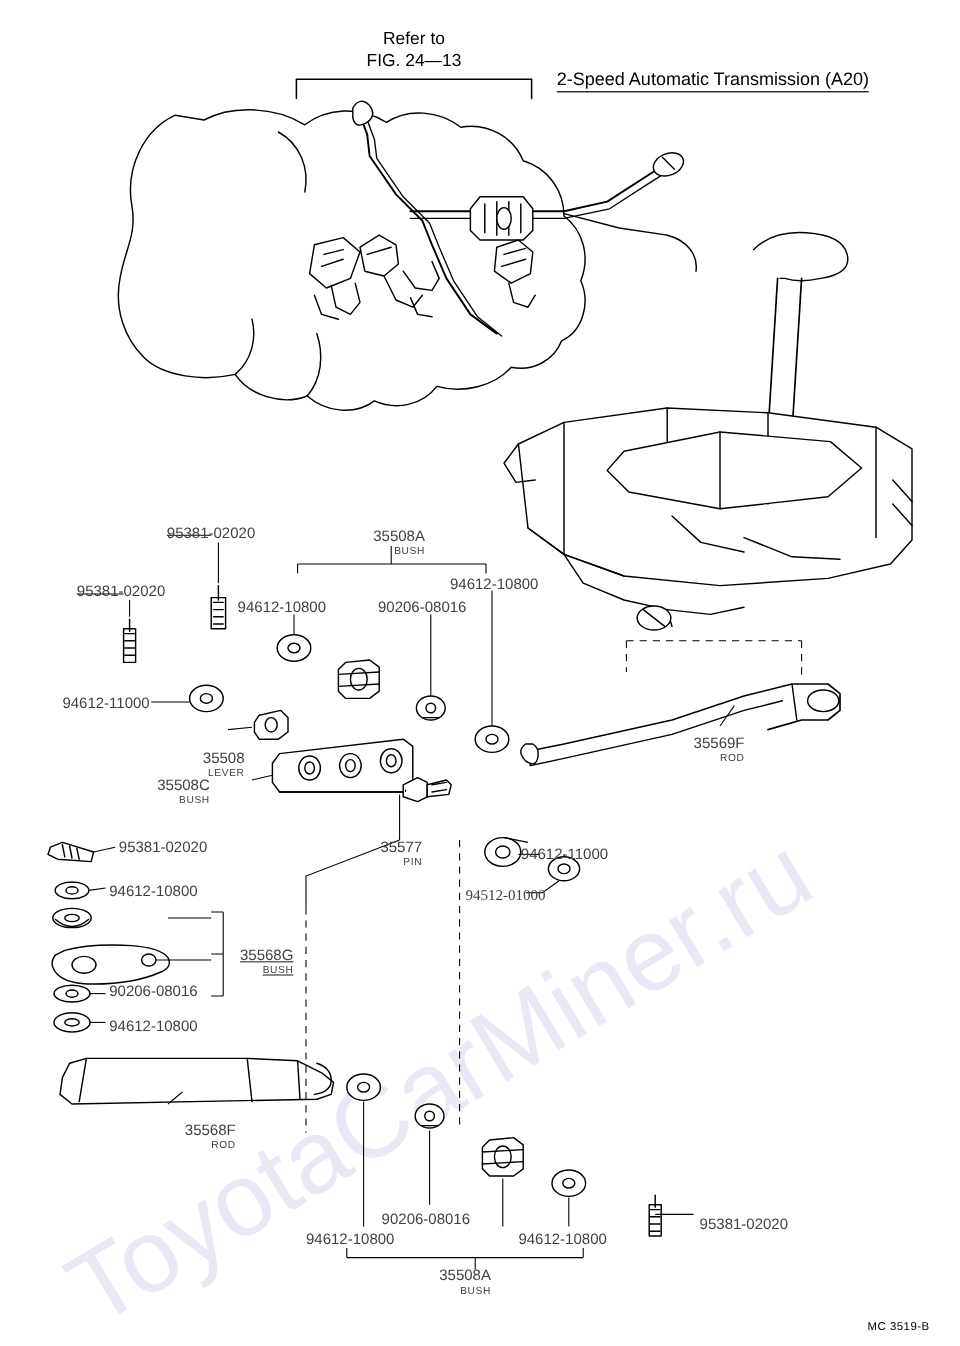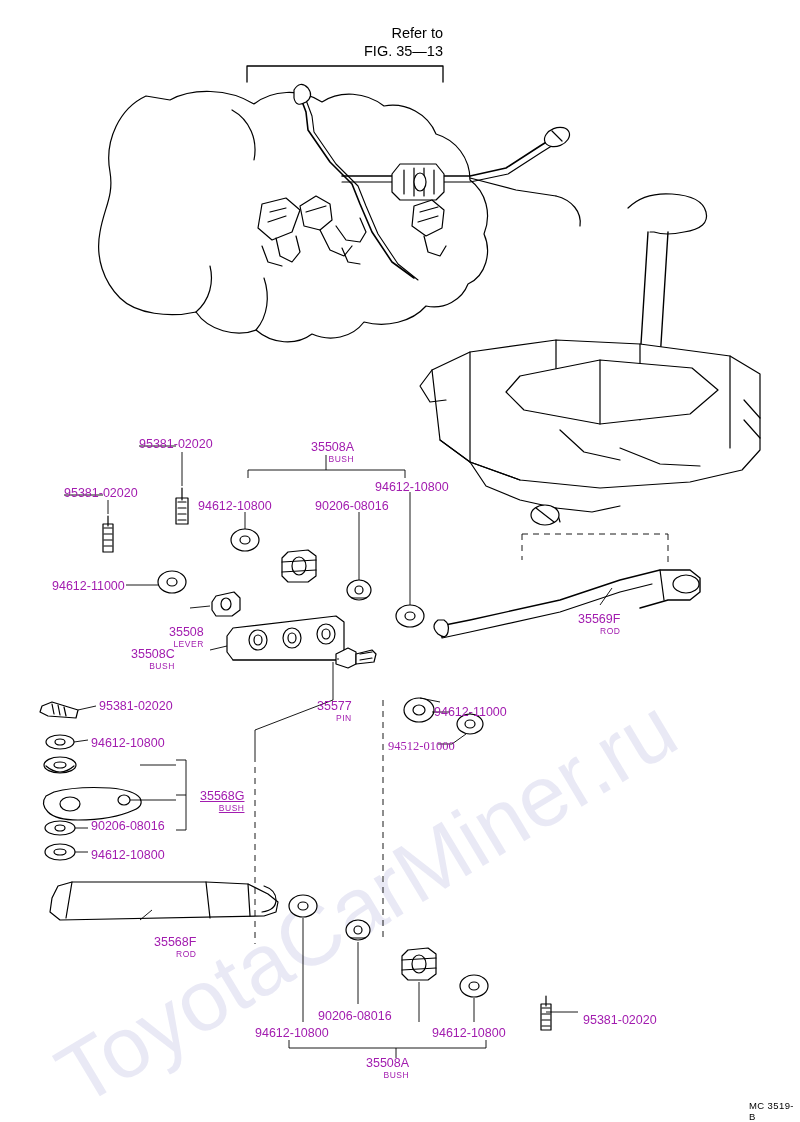--- a/index.html
+++ b/index.html
@@ -14,36 +14,36 @@
     background: #ffffff;
     overflow: hidden;
     font-family: "Liberation Sans", sans-serif;
     color: #000000;
   }
   .lbl {
     position: absolute;
     font-family: "Liberation Sans", sans-serif;
     font-size: 12.5px;
     line-height: 13px;
-    color: #a21caf;
+    color: #404040;
     white-space: nowrap;
   }
   .lbl .sub {
     display: block;
     font-size: 8.5px;
     letter-spacing: 0.5px;
     line-height: 10px;
     text-align: right;
   }
   .lbl.ctr { text-align: center; }
   .title-note {
     position: absolute;
     font-size: 14.5px;
     line-height: 18px;
-    text-align: right;
+    text-align: center;
   }
   .head-title {
     position: absolute;
     font-size: 15px;
     border-bottom: 1.4px solid #000;
     padding-bottom: 1px;
     white-space: nowrap;
   }
   .code {
     position: absolute;
@@ -291,23 +291,24 @@
       <path d="M383 700 L383 940" stroke-dasharray="6 5"></path>
       <path d="M255 756 L255 944" stroke-dasharray="6 5"></path>
       <path d="M668 534 L668 566" stroke-dasharray="6 5"></path>
       <path d="M522 534 L668 534" stroke-dasharray="6 5"></path>
       <path d="M522 534 L522 560" stroke-dasharray="6 5"></path>
     </g>
   </svg>
 
   <div class="title-note" style="left:247px; top:24px; width:196px;">
     <span>Refer to</span><br>
-    <span>FIG. 35—13</span>
+    <span>FIG. 24—13</span>
   </div>
 
+  <div class="head-title" style="left:464px; top:58px;">2-Speed Automatic Transmission (A20)</div>
 
   <div id="labels">
       <div class="lbl ctr" style="left: 139px; top: 438px;"><span>95381-02020</span></div>
       <div class="lbl ctr" style="left: 311px; top: 441px;"><span>35508A</span><span class="sub">BUSH</span></div>
       <div class="lbl ctr" style="left: 64px; top: 487px;"><span>95381-02020</span></div>
       <div class="lbl ctr" style="left: 375px; top: 481px;"><span>94612-10800</span></div>
       <div class="lbl ctr" style="left: 198px; top: 500px;"><span>94612-10800</span></div>
       <div class="lbl ctr" style="left: 315px; top: 500px;"><span>90206-08016</span></div>
       <div class="lbl ctr" style="left: 52px; top: 580px;"><span>94612-11000</span></div>
       <div class="lbl ctr" style="left: 131px; top: 648px;"><span>35508C</span><span class="sub">BUSH</span></div>
@@ -322,15 +323,15 @@
       <div class="lbl ctr" style="left: 91px; top: 820px;"><span>90206-08016</span></div>
       <div class="lbl ctr" style="left: 91px; top: 849px;"><span>94612-10800</span></div>
       <div class="lbl ctr" style="left: 130px; top: 936px; margin-left: 24px;"><span>35568F</span><span class="sub">ROD</span></div>
       <div class="lbl ctr" style="left: 318px; top: 1010px;"><span>90206-08016</span></div>
       <div class="lbl ctr" style="left: 255px; top: 1027px;"><span>94612-10800</span></div>
       <div class="lbl ctr" style="left: 432px; top: 1027px;"><span>94612-10800</span></div>
       <div class="lbl ctr" style="left: 583px; top: 1014px;"><span>95381-02020</span></div>
       <div class="lbl ctr" style="left: 366px; top: 1057px;"><span>35508A</span><span class="sub">BUSH</span></div>
     </div>
 
-  <div class="code" style="left:749px; top:1100px;">MC 3519-B</div>
+  <div class="code" style="left:723px; top:1100px;">MC 3519-B</div>
 
 </div>
 
 </body></html>

